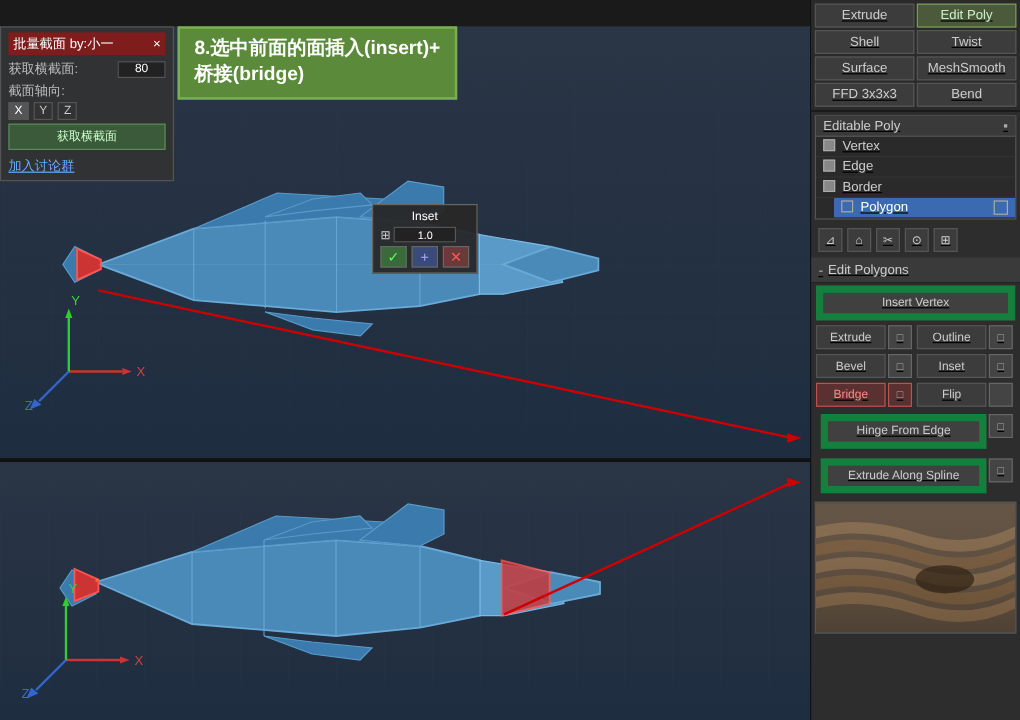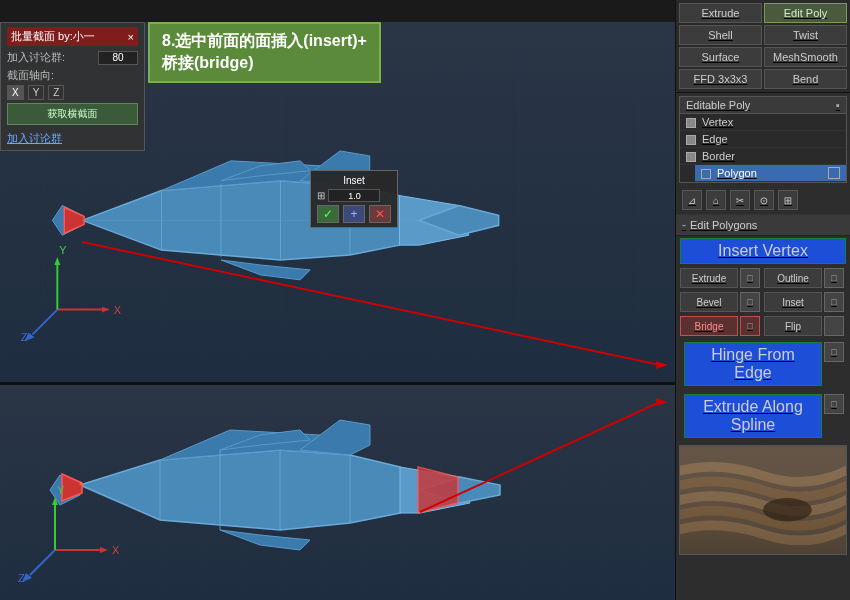--- a/index.html
+++ b/index.html
@@ -242,21 +242,21 @@
       background: #3a3a3a;
       padding: 2px 6px;
       display: flex;
       align-items: center;
       justify-content: space-between;
       border-bottom: 1px solid #555;
     }
     .stack-item {
       padding: 2px 6px;
       display: flex;
-      align-items: flex-end;
+      align-items: flex-start;
       gap: 6px;
       border-bottom: 1px solid #333;
     }
     .stack-item.selected {
       background: #3a6ab0;
       color: #fff;
       margin-left: 15px;
     }
     .stack-item .dot {
       width: 10px;
@@ -341,24 +341,24 @@
       width: 20px;
       height: 20px;
       display: flex;
       align-items: center;
       justify-content: center;
       cursor: pointer;
       font-size: 9px;
       color: #aaa;
     }
     .wide-btn {
-      background: #1d4ed8;
-      border: 1px solid #15803d;
-      color: #ccc;
-      font-size: 16px;
+      background: #404040;
+      border: 6px solid #15803d;
+      color: #ccc;
+      font-size: 10px;
       padding: 3px 6px;
       cursor: pointer;
       text-align: center;
       margin: 2px 4px;
     }
     .wide-btn-row {
       display: grid;
       grid-template-columns: 1fr 22px;
       gap: 2px;
       padding: 2px 4px;
@@ -496,21 +496,21 @@
     <line x1="420" y1="490" x2="660" y2="380" stroke="#cc0000" stroke-width="2"></line>
     <polygon points="656,376 668,380 656,384" fill="#cc0000"></polygon>
   </svg>
 
   <div class="panel-topleft">
     <div class="panel-title">
       <span>批量截面 by:小一</span>
       <span style="cursor:pointer">×</span>
     </div>
     <div class="panel-row">
-      <span class="panel-label">加入讨论群:</span>
+      <span class="panel-label">获取横截面:</span>
       <input class="panel-input" type="text" value="80" style="">
     </div>
     <div class="panel-row" style="margin-bottom:2px">
       <span class="panel-label">截面轴向:</span>
     </div>
     <div class="axis-row">
       <button class="axis-btn active">X</button>
       <button class="axis-btn">Y</button>
       <button class="axis-btn">Z</button>
     </div>

